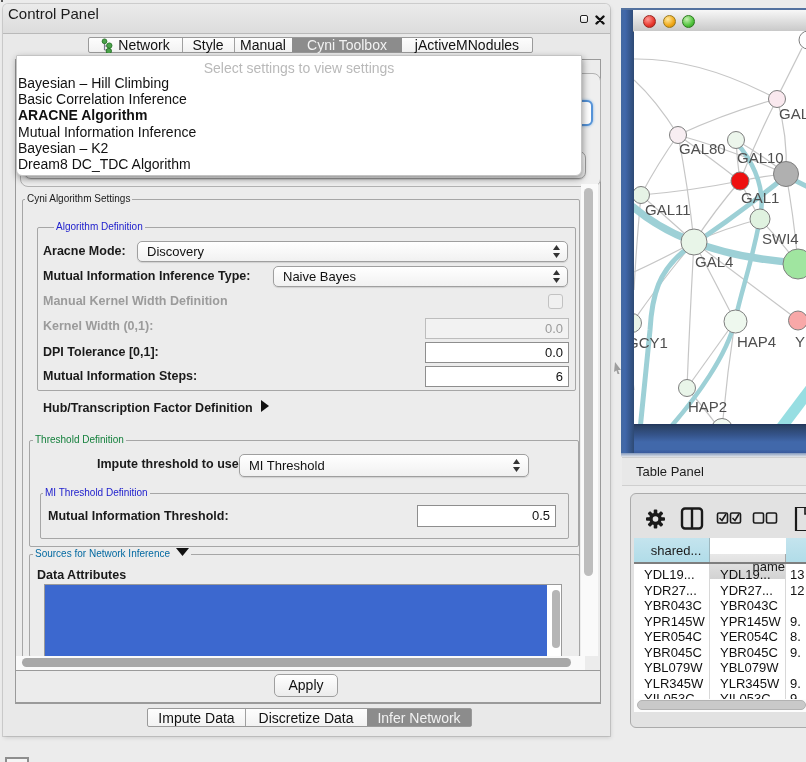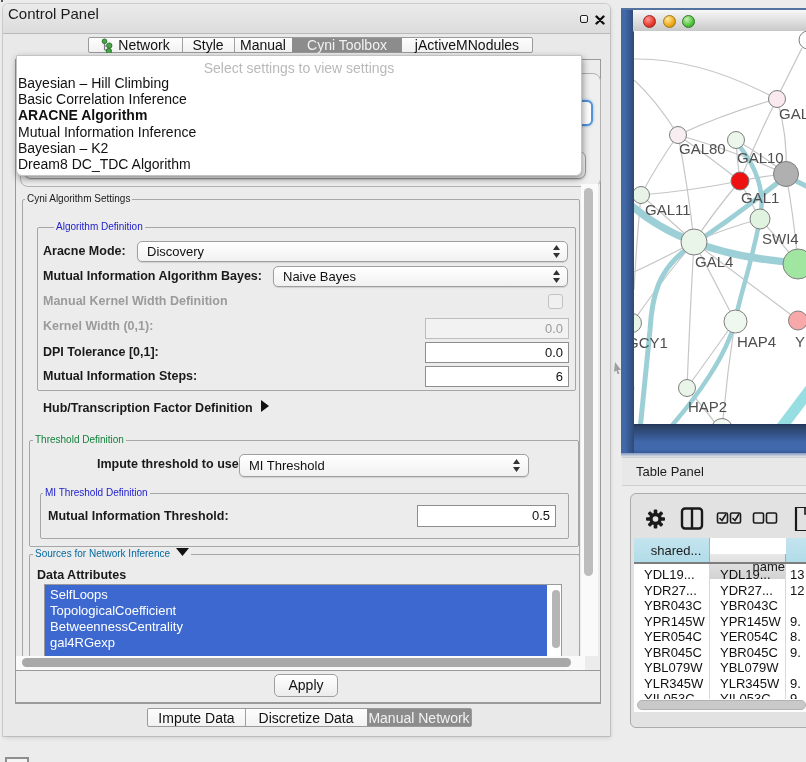--- a/index.html
+++ b/index.html
@@ -77,21 +77,21 @@
 
   <div class="lbl abs" style="left:40px;top:240px;">Aracne Mode:</div>
   <div class="combo" style="left:134px;top:237px;width:429px;height:19px;">
     <div class="ctext">Discovery</div>
     <svg class="abs" style="right:6px;top:2px;" width="9" height="15" viewBox="0 0 9 15">
       <path d="M4.5 1 L8 6 H1 Z" fill="#333"></path>
         <path d="M4.5 14 L1 9 H8 Z" fill="#333"></path>
     </svg>
   </div>
 
-  <div class="lbl abs" style="left:40px;top:265px;">Mutual Information Algorithm Bayes:</div>
+  <div class="lbl abs" style="left:40px;top:265px;">Mutual Information Inference Type:</div>
   <div class="combo" style="left:270px;top:262px;width:293px;height:19px;">
     <div class="ctext">Naive Bayes</div>
     <svg class="abs" style="right:6px;top:2px;" width="9" height="15" viewBox="0 0 9 15">
       <path d="M4.5 1 L8 6 H1 Z" fill="#333"></path>
         <path d="M4.5 14 L1 9 H8 Z" fill="#333"></path>
     </svg>
   </div>
 
   <div class="lbl abs dis" style="left:40px;top:290px;">Manual Kernel Width Definition</div>
   <div class="abs" style="left:545px;top:290px;width:13px;height:13px;background:#f0f0f0;
@@ -135,42 +135,40 @@
   <div class="gtitle" style="left:30px;top:543px;color:#0369a1;">Sources for Network Inference
     <svg width="13" height="10" viewBox="0 0 13 10" style="margin-left:3px;">
         <path d="M0 1 L13 1 L6.5 9 Z" fill="#111"></path>
       </svg>
   </div>
   <div class="lbl abs" style="left:34px;top:564px;">Data Attributes</div>
 
   <div class="abs" style="left:41px;top:580px;width:516px;height:71px;background:#fff;
        border:1px solid #9a9a9a;overflow:hidden;">
     <div class="abs" style="left:0;top:0;width:502px;height:80px;background:#3c68cf;"></div>
-    <div class="abs" style="left:5px;top:2px;font-size:13px;color:#fff;line-height:16px;">
-      SelfLoops<br>TopologicalCoefficient<br>BetweennessCentrality<br>gal4RGexp</div>
     <div class="abs" style="left:507px;top:5px;width:8px;height:58px;background:#b5b5b5;border-radius:4px;"></div>
   </div>
 
   <div class="abs" style="left:578px;top:180px;width:17px;height:472px;background:#fafafa;"></div>
   <div class="abs" style="left:581px;top:184px;width:9px;height:388px;background:#bdbdbd;border-radius:4.5px;"></div>
 
   <div class="abs" style="left:13px;top:652px;width:569px;height:14px;background:#fafafa;"></div>
   <div class="abs" style="left:19px;top:654px;width:549px;height:9px;background:#a8a8a8;border-radius:4.5px;"></div>
   <div class="abs" style="left:12px;top:666px;width:584px;height:31px;border:1px solid #9a9a9a;background:#ececec;"></div>
 
   <div class="abs" style="left:271px;top:670px;width:62px;height:21px;background:linear-gradient(#ffffff,#ececec);
        border:1px solid #9f9f9f;border-radius:5px;font-size:14px;color:#111;
        text-align:center;line-height:21px;">Apply</div>
 
   <div class="abs" style="left:144px;top:704px;width:323px;height:17px;
        background:linear-gradient(#fdfdfd,#f2f2f2);border:1px solid #9a9a9a;border-radius:2px;font-size:13px;">
     <div class="seg" style="left:0;width:97px;">Impute Data</div>
     <div class="sep" style="left:97px;"></div>
     <div class="seg" style="left:97px;width:122px;">Discretize Data</div>
-    <div class="seg" style="left:219px;width:104px;background:#8c8c8c;color:#f2f2f2;">Manual Network</div>
+    <div class="seg" style="left:219px;width:104px;background:#8c8c8c;color:#f2f2f2;">Infer Network</div>
   </div>
 </div>
 
 <div class="abs" style="left:16px;top:55px;width:564px;height:119px;background:#fff;
      border:1px solid #c3c3c3;border-radius:1px 1px 6px 6px;
      box-shadow:1px 3px 7px rgba(0,0,0,0.4);">
   <div class="abs" style="left:0;right:0;top:4px;text-align:center;font-size:14px;color:#b9b9b9;">Select settings to view settings</div>
   <div class="abs" style="left:1px;top:19px;font-size:14px;color:#111;line-height:16.2px;">
     Bayesian – Hill Climbing<br>
     Basic Correlation Inference<br>

